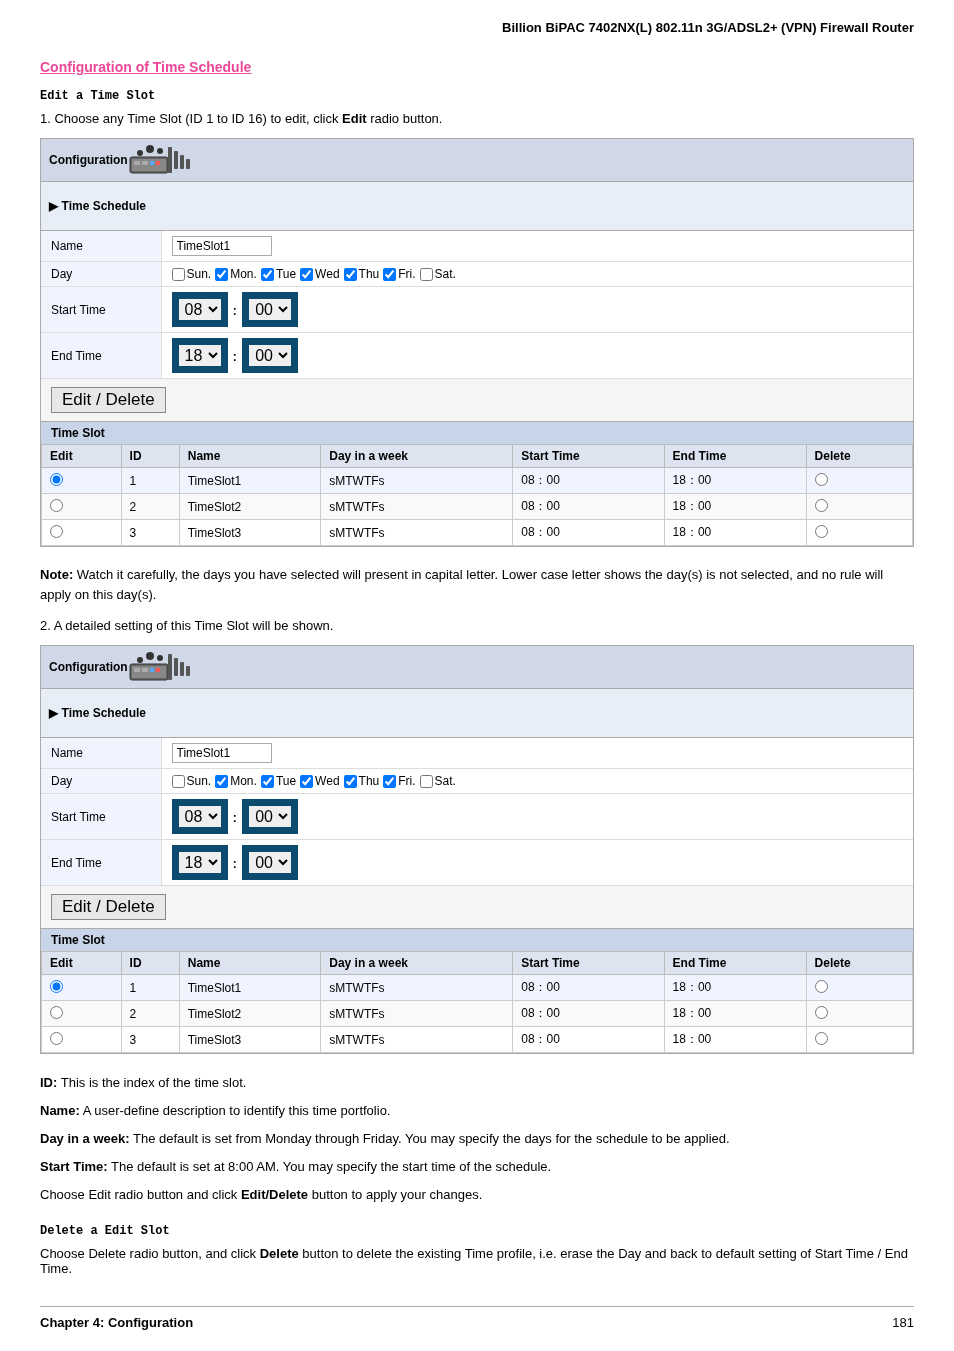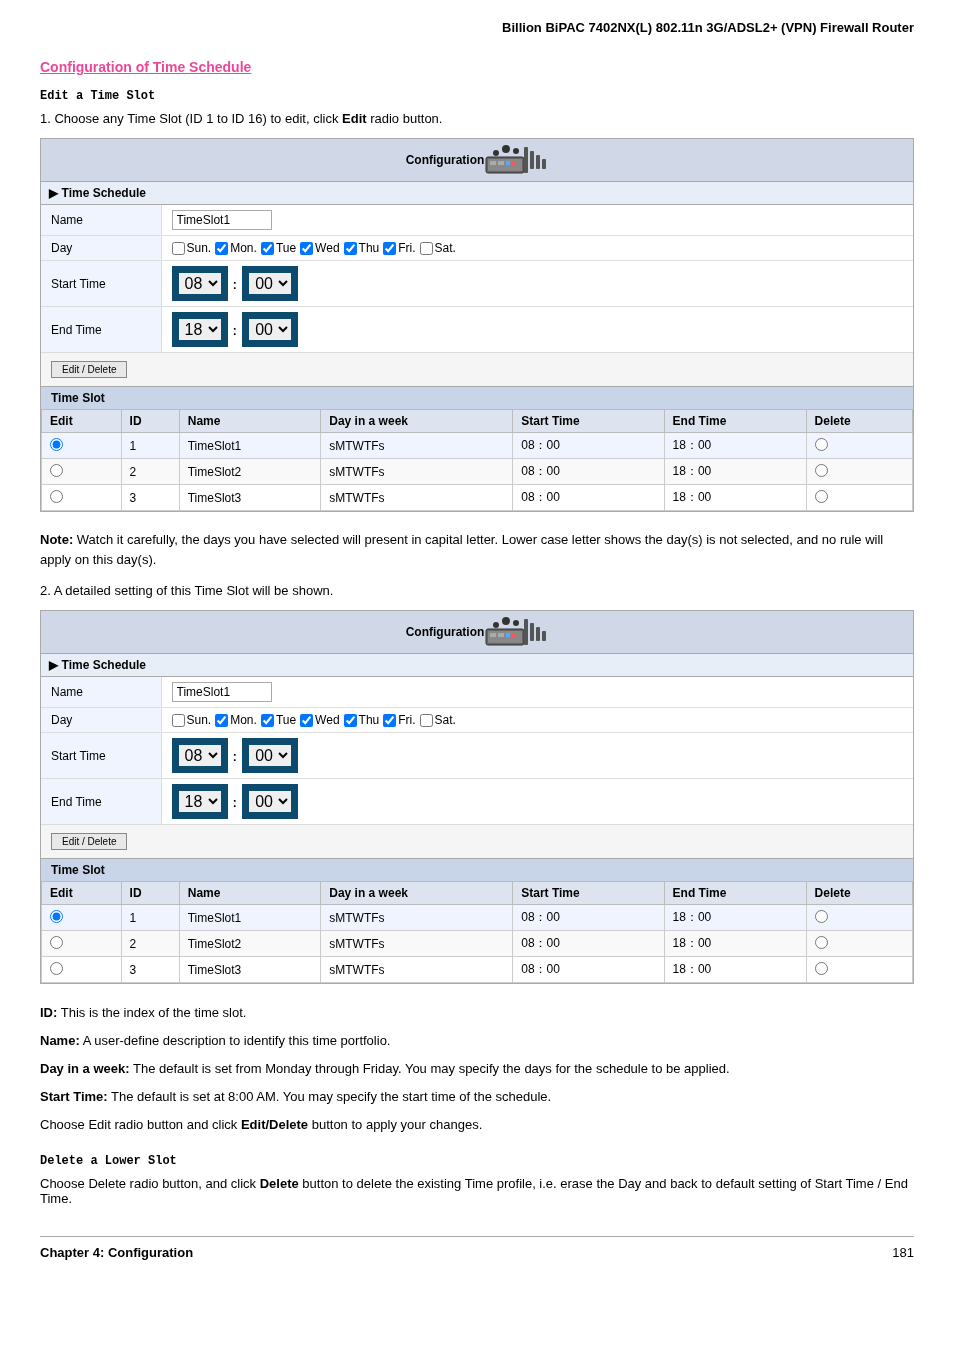--- a/index.html
+++ b/index.html
@@ -42,35 +42,35 @@
       background: #fff;
     }
     .config-panel-header {
       background: #d0d8e8;
       border-bottom: 1px solid #aaa;
       padding: 4px 8px;
       font-size: 12px;
       font-weight: bold;
       display: flex;
       align-items: center;
-      justify-content: center;
+      justify-content: flex-start;
     }
     .config-panel-header-left {
       display: flex;
       align-items: center;
       gap: 4px;
     }
     .router-icon {
       display: flex;
       align-items: center;
     }
     .time-schedule-section {
       background: #e8eef8;
       border-bottom: 1px solid #aaa;
-      padding: 4px 8px;
+      padding: 17px 8px;
       font-size: 12px;
       font-weight: bold;
       display: flex;
       align-items: center;
       gap: 4px;
     }
     .form-table {
       width: 100%;
       border-collapse: collapse;
     }
@@ -116,21 +116,21 @@
       font-weight: bold;
     }
     .button-row {
       padding: 8px 10px;
       background: #f5f5f5;
       border-top: 1px solid #ddd;
     }
     .edit-delete-btn {
       border: 1px solid #888;
       background: #e8e8e8;
-      font-size: 10px;
+      font-size: 17px;
       padding: 2px 10px;
       cursor: pointer;
     }
     .time-slot-header {
       background: #c8d4e8;
       padding: 4px 10px;
       font-size: 12px;
       font-weight: bold;
       border-top: 1px solid #aaa;
     }
@@ -496,21 +496,21 @@
   </p>
   <p>
     <strong>Start Time:</strong><span> The default is set at 8:00 AM.    You may specify the start time of the schedule.</span>
   </p>
   <p>
     <span>Choose Edit radio button and click </span><strong>Edit/Delete</strong><span> button to apply your changes.</span>
   </p>
 </div>
 
 <div class="delete-slot-section">
-  <div class="subsection-title">Delete a Lower Slot</div>
+  <div class="subsection-title">Delete a Edit Slot</div>
   <p class="instruction-text">
     <span>Choose Delete radio button, and click </span><strong>Delete</strong><span> button to delete the existing Time profile, i.e. erase the Day and back to default setting of Start Time / End Time.</span>
   </p>
 </div>
 
 <div class="page-footer">
   <span class="footer-chapter">Chapter 4: Configuration</span>
   <span class="footer-page">181</span>
 </div>
 

